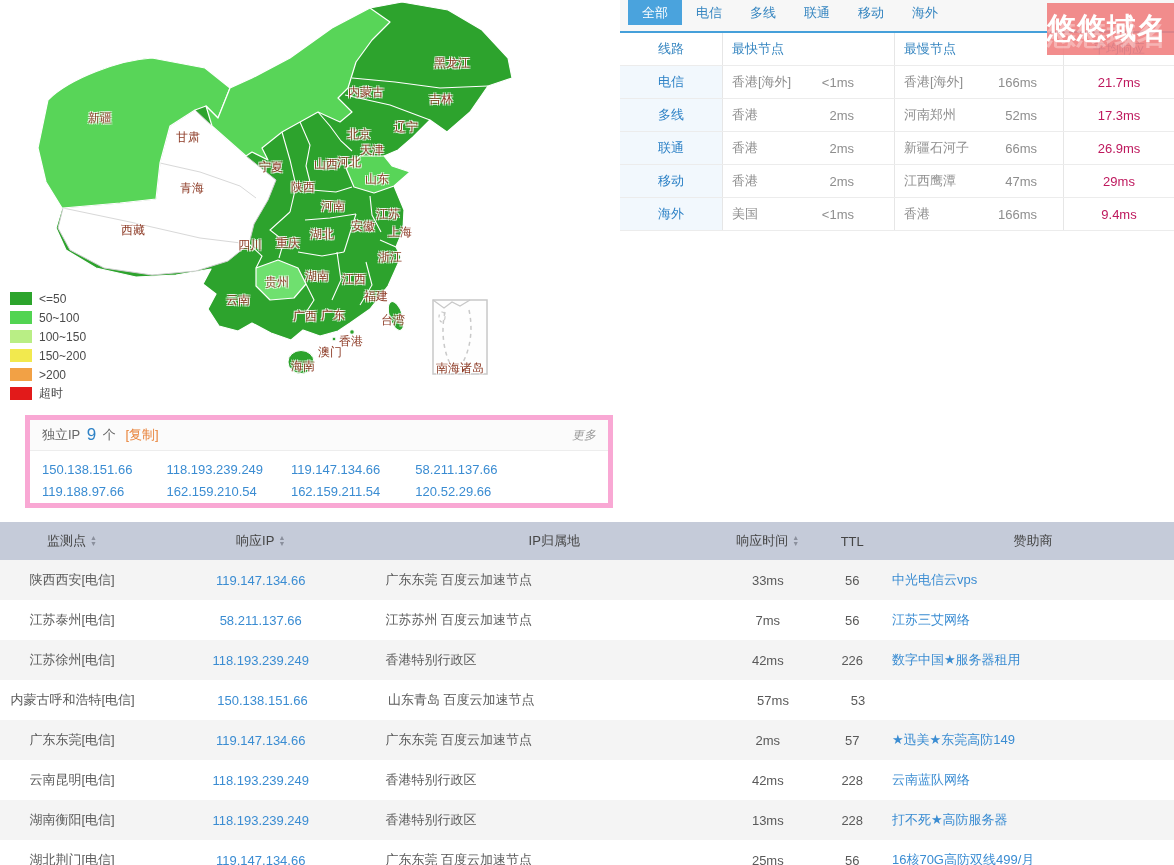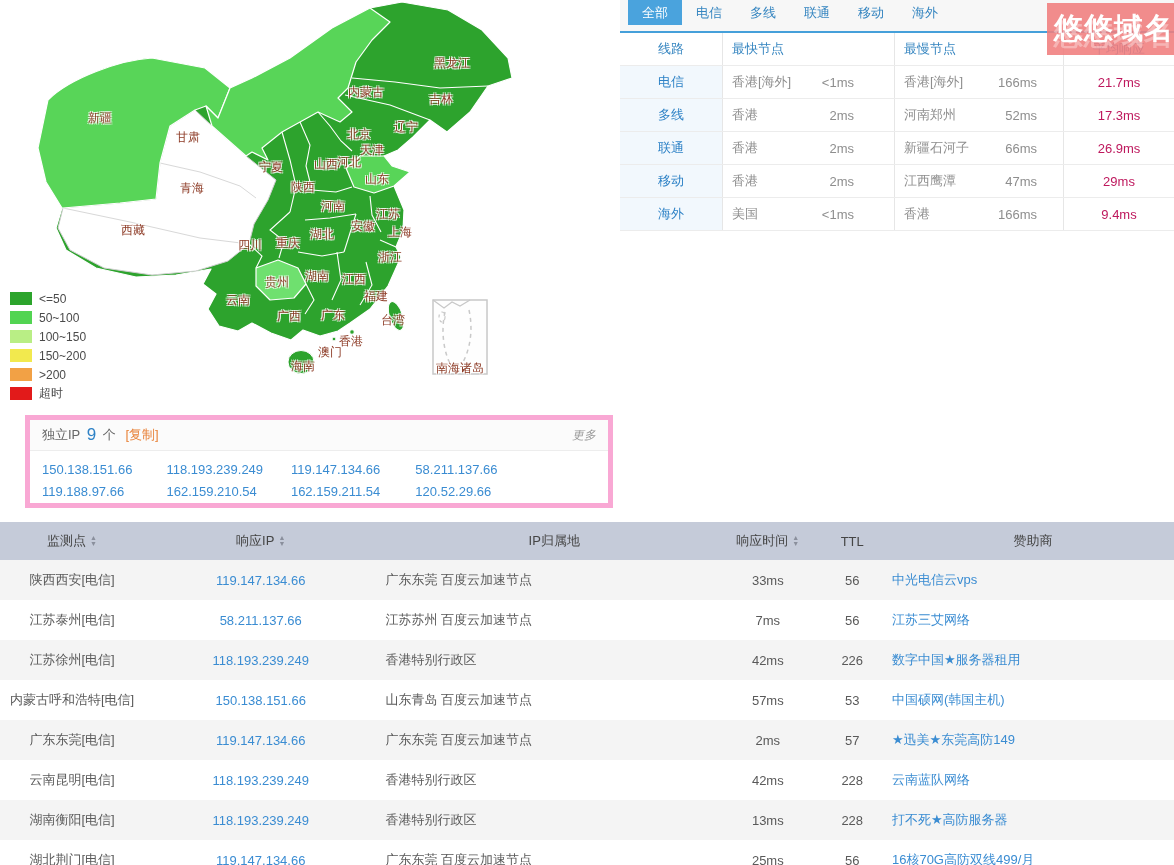--- a/index.html
+++ b/index.html
@@ -39,21 +39,21 @@
   .sum-c1 { width:102px; justify-content:center; color:#2e82c6; }
   .sum-c2 { width:172px; border-left:1px solid #e6e6e6; padding:0 40px 0 9px; justify-content:space-between; color:#8e8e8e; }
   .sum-c3 { width:169px; border-left:1px solid #e6e6e6; padding:0 26px 0 9px; justify-content:space-between; color:#8e8e8e; }
   .sum-c4 { width:111px; border-left:1px solid #e6e6e6; justify-content:center; color:#be185d; }
   .sum-header .sum-c1, .sum-header .sum-c2, .sum-header .sum-c3, .sum-header .sum-c4 { color:#3585c0; }
   .sum-row .sum-c1 { background:#f2f8fd; }
   .sum-header .sum-c1 { background:#fff; }
 
   
   .watermark { position:absolute; left:1047px; top:3px; width:127px; height:52px; background:rgba(240,125,125,.88);
-               color:#fff; font-weight:bold; font-size:29px; line-height:50px; text-align:right; letter-spacing:1px;
+               color:#fff; font-weight:bold; font-size:29px; line-height:50px; text-align:left; letter-spacing:1px;
                text-shadow:0 6px 0 rgba(255,255,255,.35); overflow:hidden; z-index:9; }
 
   
   .mon { position:absolute; left:0; top:522px; width:1174px; height:343px; overflow:hidden; font-size:13px; }
   .mon-header { display:flex; height:38px; background:#c5cbd9; color:#454545; }
   .mon-hc { display:flex; justify-content:center; align-items:center; }
   .mon-row { display:flex; height:40px; align-items:center; color:#595959; background:#fff; }
   .mon-row:nth-child(even) { background:#f4f4f4; }
   .c1 { width:145px; text-align:center; justify-content:center; }
   .c2 { width:235px; text-align:center; justify-content:center; }
@@ -169,21 +169,21 @@
       <div class="map-label" style="left: 277px; top: 282px;">贵州</div>
 
       <div class="map-label" style="left: 317px; top: 276px;">湖南</div>
 
       <div class="map-label" style="left: 354px; top: 279px;">江西</div>
 
       <div class="map-label" style="left: 376px; top: 296px;">福建</div>
 
       <div class="map-label" style="left: 238px; top: 300px;">云南</div>
 
-      <div class="map-label" style="left: 276px; top: 316px; padding-left: 26px;">广西</div>
+      <div class="map-label" style="left: 292px; top: 316px; padding-left: 26px;">广西</div>
 
       <div class="map-label" style="left: 333px; top: 315px;">广东</div>
 
       <div class="map-label" style="left: 393px; top: 320px;">台湾</div>
 
       <div class="map-label" style="left: 351px; top: 341px;">香港</div>
 
       <div class="map-label" style="left: 330px; top: 352px;">澳门</div>
 
       <div class="map-label" style="left: 303px; top: 366px;">海南</div>
@@ -407,21 +407,20 @@
         <div class="c5">226</div>
         <div class="c6"><a class="link">数字中国★服务器租用</a></div>
       </div>
 
       <div class="mon-row">
         <div class="c1">内蒙古呼和浩特[电信]</div>
         <div class="c2"><a class="link">150.138.151.66</a></div>
         <div class="c3">山东青岛 百度云加速节点</div>
         <div class="c4">57ms</div>
         <div class="c5">53</div>
-        <div class="c6"><a class="link">中国硕网(韩国主机)</a></div>
       </div>
 
       <div class="mon-row">
         <div class="c1">广东东莞[电信]</div>
         <div class="c2"><a class="link">119.147.134.66</a></div>
         <div class="c3">广东东莞 百度云加速节点</div>
         <div class="c4">2ms</div>
         <div class="c5">57</div>
         <div class="c6"><a class="link">★迅美★东莞高防149</a></div>
       </div>

